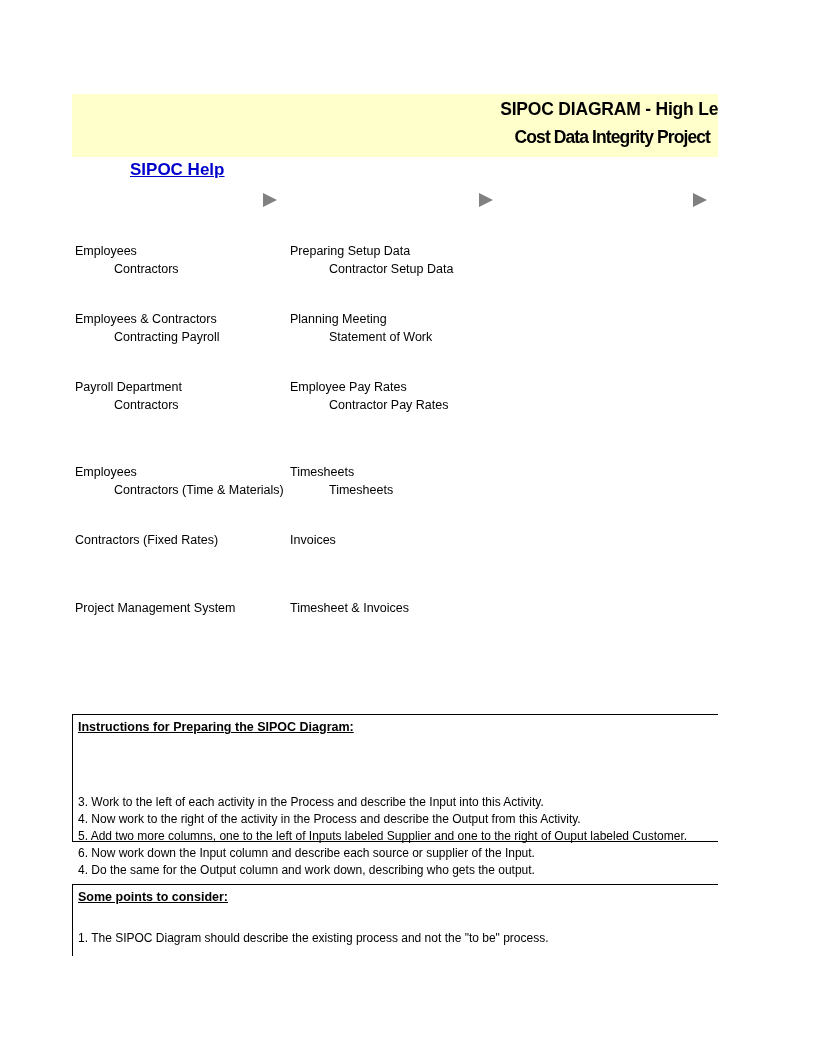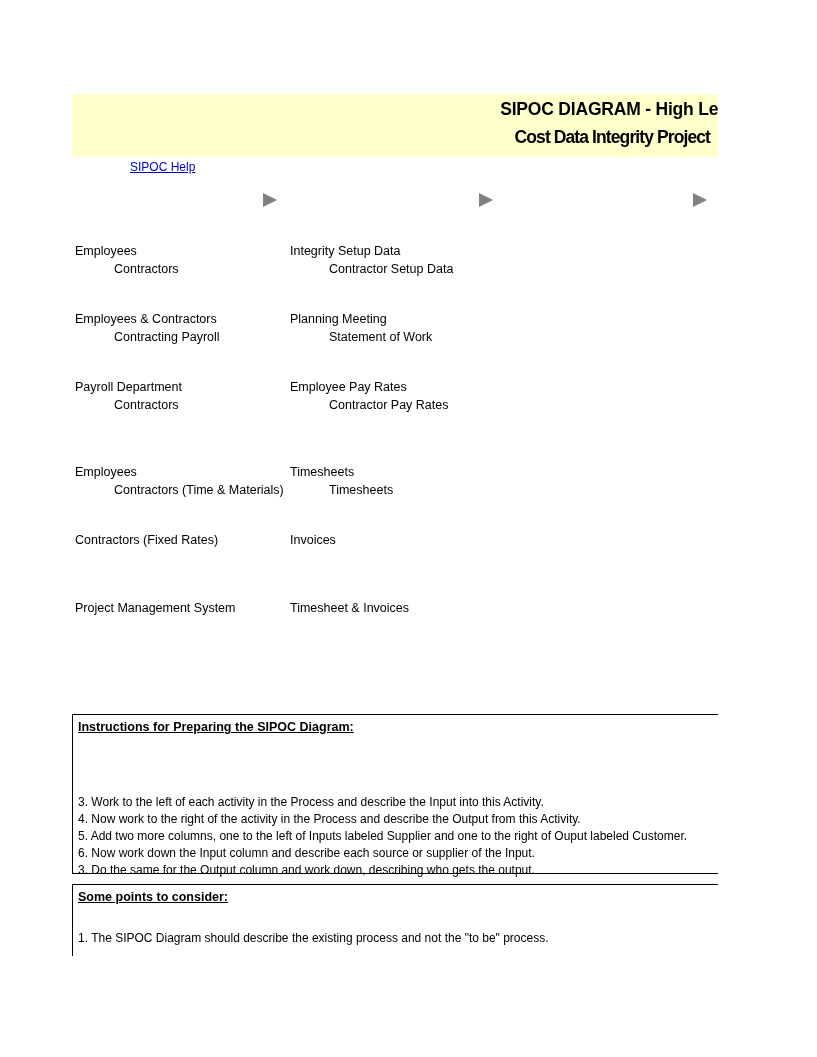--- a/index.html
+++ b/index.html
@@ -44,24 +44,25 @@
     top: 33px;
     right: 8px;
     letter-spacing: -0.9px;
   }
 
   
   #sipoc-help-link {
     position: absolute;
     left: 130px;
     top: 160px;
-    font-size: 12px;
+    font-size: 17px;
     color: #0000cc;
     text-decoration: underline;
     cursor: pointer;
+    font-weight: bold;
   }
 
   
   .flow-arrow {
     position: absolute;
     top: 193px;
     width: 0;
     height: 0;
     border-top: 7px solid transparent;
     border-bottom: 7px solid transparent;
@@ -99,21 +100,21 @@
     position: absolute;
     left: 72px;
     width: 646px;
     border-top: 1.3px solid #000000;
     border-left: 1.3px solid #000000;
     box-sizing: border-box;
     overflow: visible;
   }
   #instructions-box {
     top: 714px;
-    height: 160px;
+    height: 128px;
     border-bottom: 1.3px solid #000000;
   }
   #points-box {
     top: 884px;
     height: 72px;
   }
   .note-heading {
     position: absolute;
     left: 5px;
     top: 5px;
@@ -144,21 +145,21 @@
 
 <div class="flow-arrow" id="flow-arrow-1"></div>
 <div class="flow-arrow" id="flow-arrow-2"></div>
 <div class="flow-arrow" id="flow-arrow-3"></div>
 
 <div id="sipoc-grid">
 
   <div class="sipoc-row" style="top:243px">
     <div class="cell cell-supplier">Employees</div>
     <div class="cell cell-supplier cell-line-2">Contractors</div>
-    <div class="cell cell-input">Integrity Setup Data</div>
+    <div class="cell cell-input">Preparing Setup Data</div>
     <div class="cell cell-input cell-line-2">Contractor Setup Data</div>
   </div>
 
   <div class="sipoc-row" style="top:311px">
     <div class="cell cell-supplier">Employees &amp; Contractors</div>
     <div class="cell cell-supplier cell-line-2">Contracting Payroll</div>
     <div class="cell cell-input">Planning Meeting</div>
     <div class="cell cell-input cell-line-2">Statement of Work</div>
   </div>
 
@@ -187,19 +188,19 @@
   </div>
 
 </div>
 
 <div class="note-box" id="instructions-box">
   <div class="note-heading">Instructions for Preparing the SIPOC Diagram:</div>
   <div class="note-line" style="top:79px">3. Work to the left of each activity in the Process and describe the Input into this Activity.</div>
   <div class="note-line" style="top:96px">4. Now work to the right of the activity in the Process and describe the Output from this Activity.</div>
   <div class="note-line" style="top:113px">5. Add two more columns, one to the left of Inputs labeled Supplier and one to the right of Ouput labeled Customer.</div>
   <div class="note-line" style="top:130px">6. Now work down the Input column and describe each source or supplier of the Input.</div>
-  <div class="note-line" style="top:147px">3. Do the same for the Output column and work down, describing who gets the output.</div>
+  <div class="note-line" style="top:147px">4. Do the same for the Output column and work down, describing who gets the output.</div>
 </div>
 
 <div class="note-box" id="points-box">
   <div class="note-heading">Some points to consider:</div>
   <div class="note-line" style="top:45px">1. The SIPOC Diagram should describe the existing process and not the "to be" process.</div>
 </div>
 
 </body></html>

